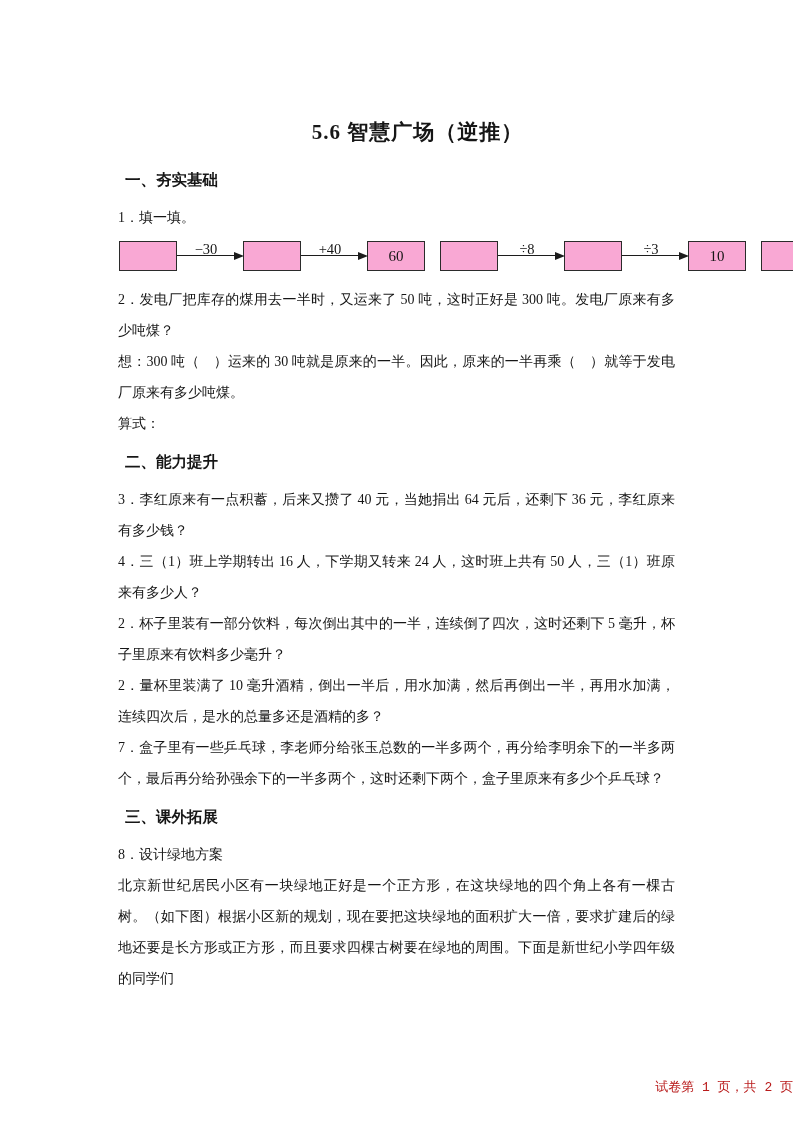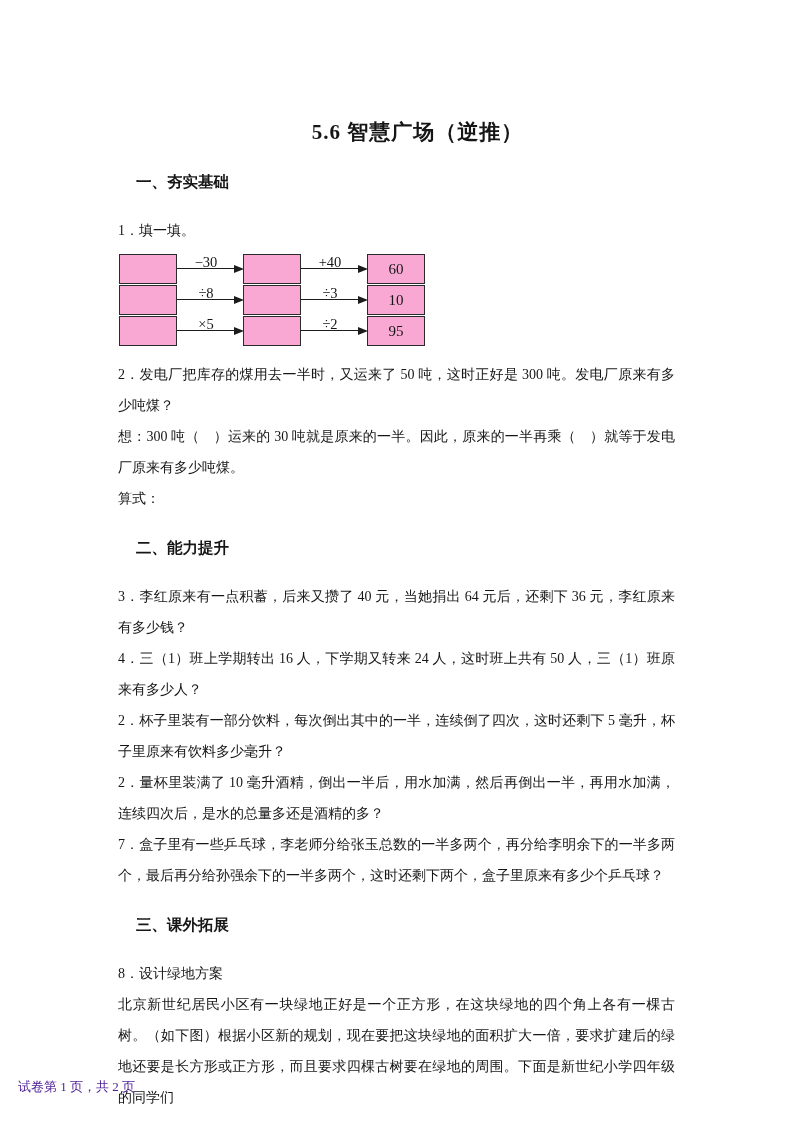--- a/index.html
+++ b/index.html
@@ -16,30 +16,30 @@
     position:absolute; left:118px; top:116px; width:557px;
   }
   .doc-title {
     font-size:21px; font-weight:bold;
     text-align:center; padding-left:42px;
     line-height:32px; margin:0 0 16px 0;
     letter-spacing:1px;
   }
   .sec-heading {
     font-size:15.5px; font-weight:bold;
-    line-height:31px; margin:18px;
+    line-height:31px; margin:7px;
   }
   .para {
     font-size:14px; line-height:31px;
     text-align:justify; margin:0;
   }
   
   .flow {
     margin:8px 0 12px 1px;
-    display:flex; flex-direction:column; 
+    display:flex; flex-direction:row; gap:15px;
     width:312px;
   }
   .flow-row { display:flex; height:31px; }
   .fbox {
     width:56px; height:28px;
     border:1.5px solid #2b2b2b;
     background:#f9a8d4;
     display:flex; align-items:center; justify-content:center;
     font-size:15px;
   }
@@ -56,22 +56,22 @@
   .farrow .head {
     position:absolute; right:-1px; top:15px;
     transform:translateY(-50%);
     width:0; height:0;
     border-left:10px solid #1c1c1c;
     border-top:4.5px solid transparent;
     border-bottom:4.5px solid transparent;
   }
   .footer {
     position:absolute; left:0; right:0; bottom:26px;
-    text-align:left; padding-left:18px;
-    font-size:13px; color:#4c1d95;
+    text-align:right; padding-left:18px;
+    font-size:13px; color:#b91c1c;font-family:Liberation Mono, monospace;
   }
 </style>
 </head>
 <body>
 
 <div class="page">
   <div class="content">
 
     <h1 class="doc-title">5.6 智慧广场（逆推）</h1>
 

